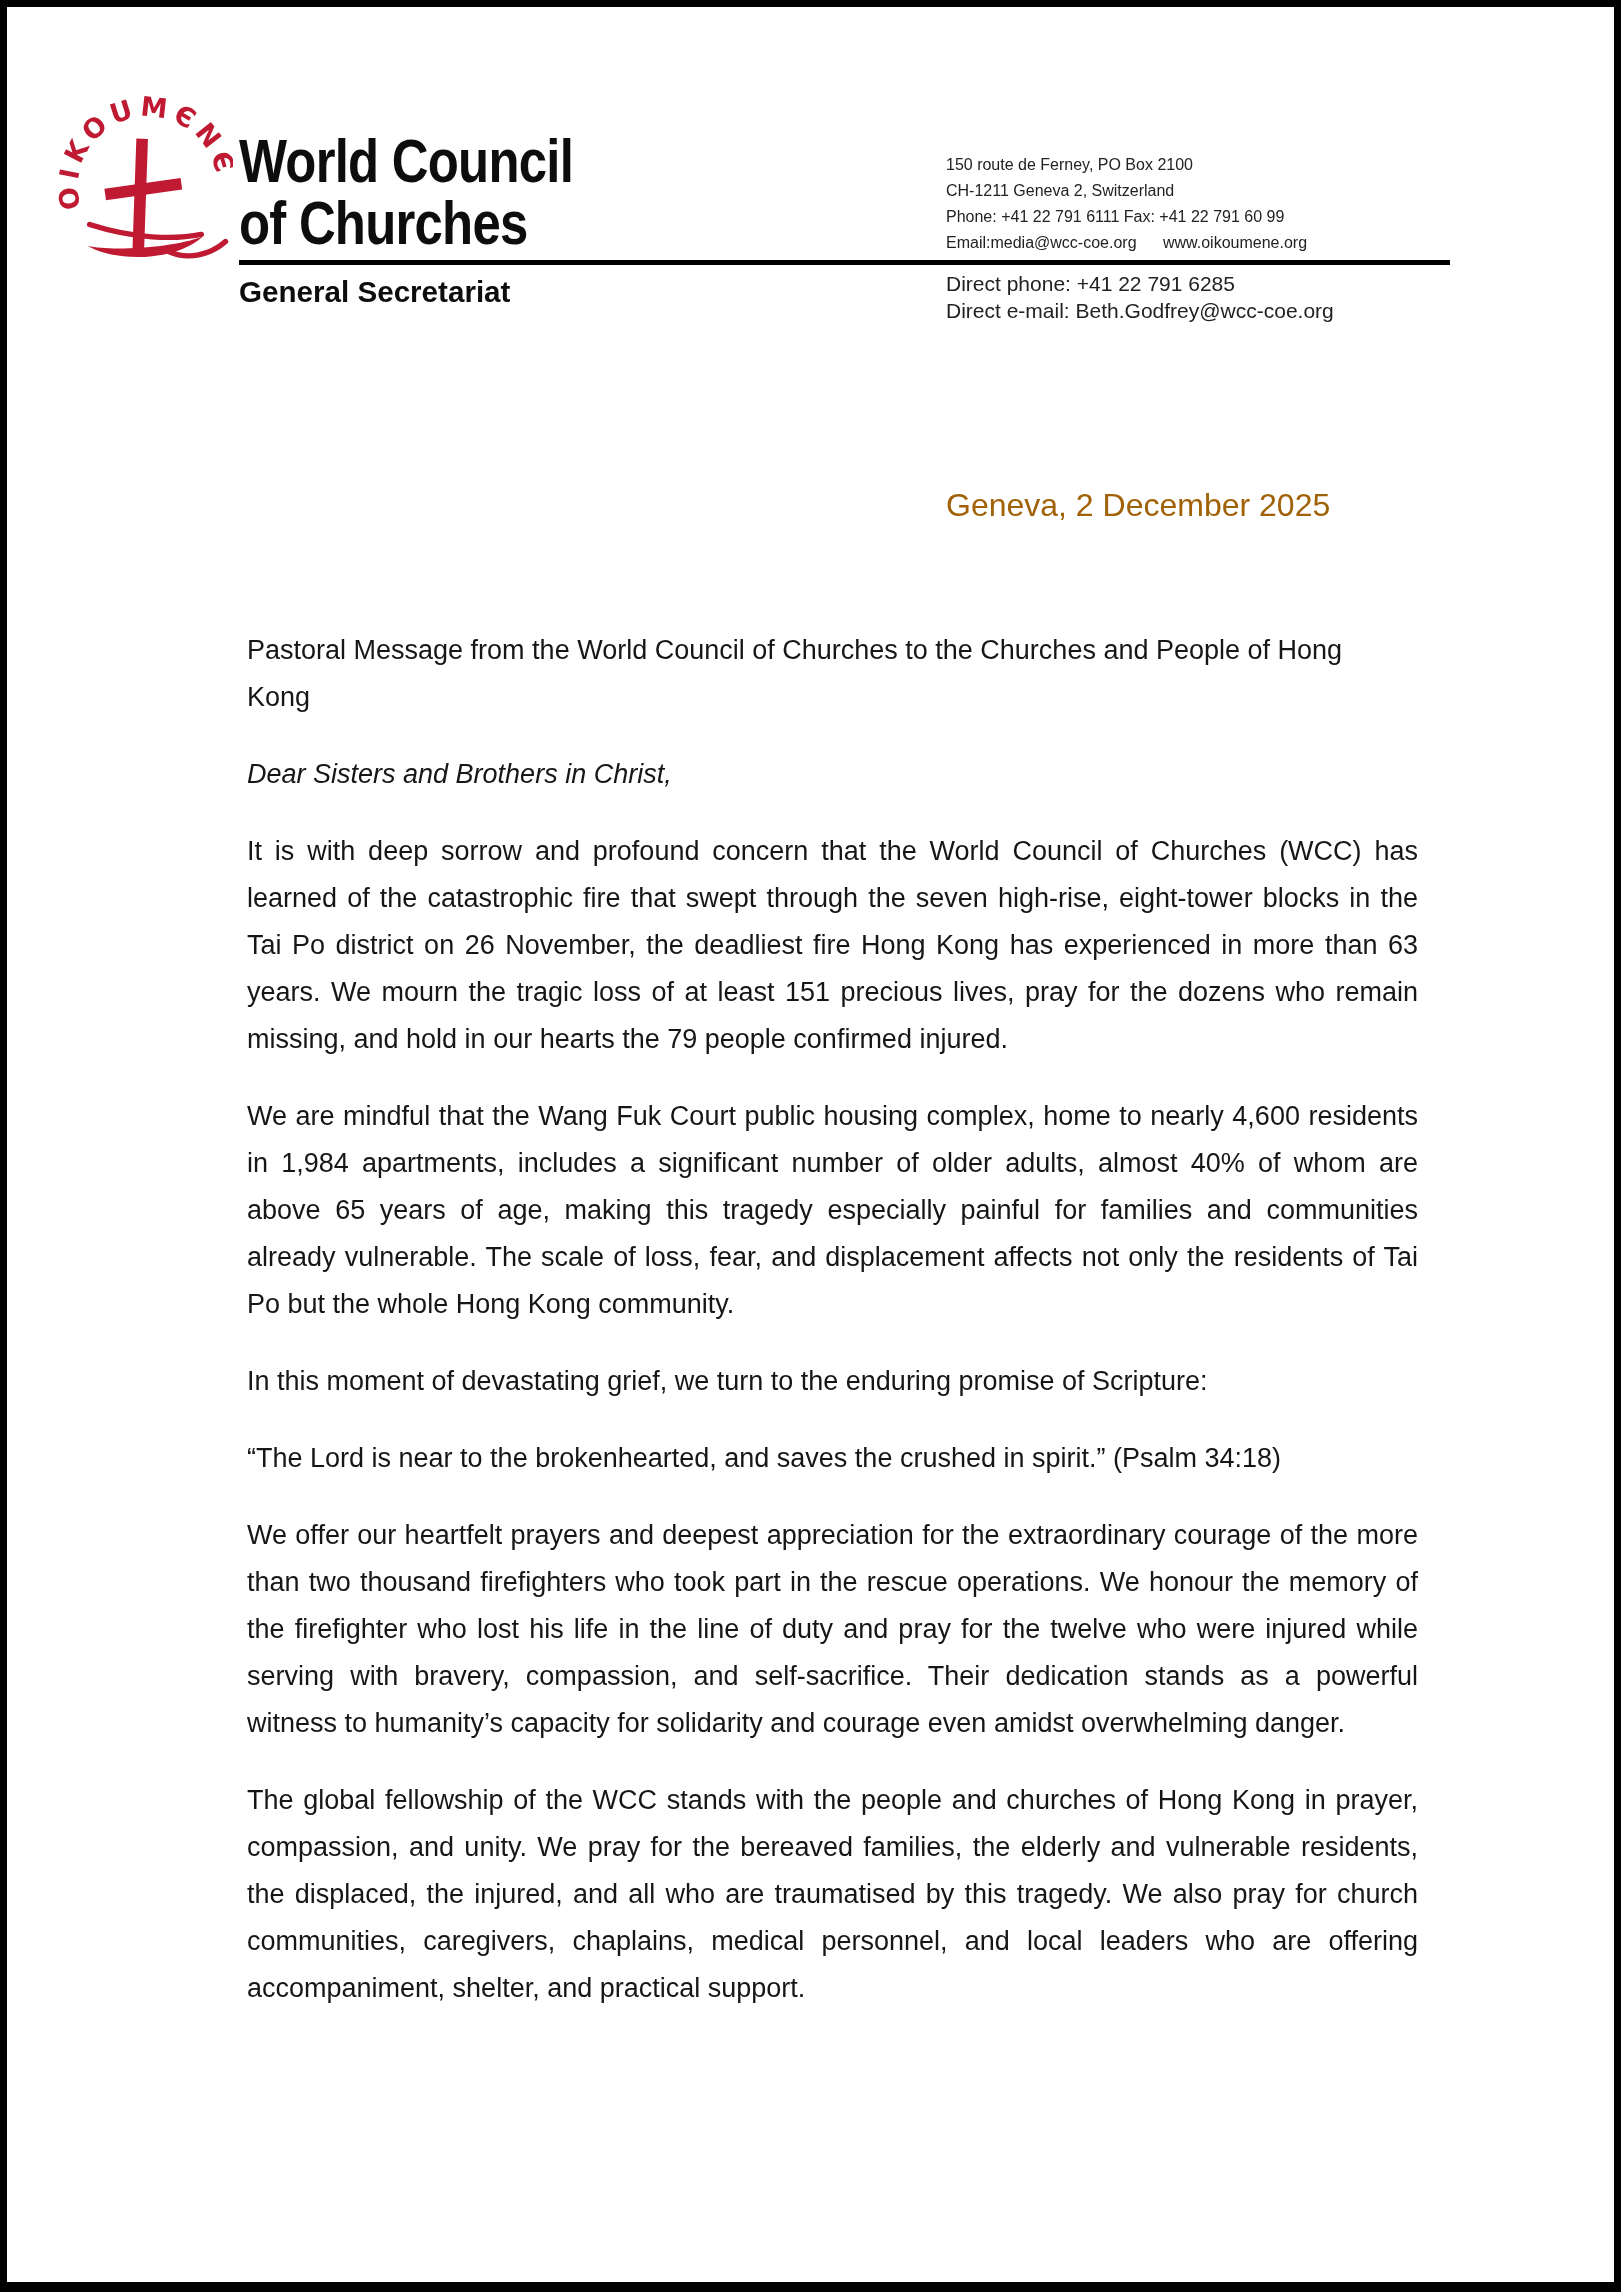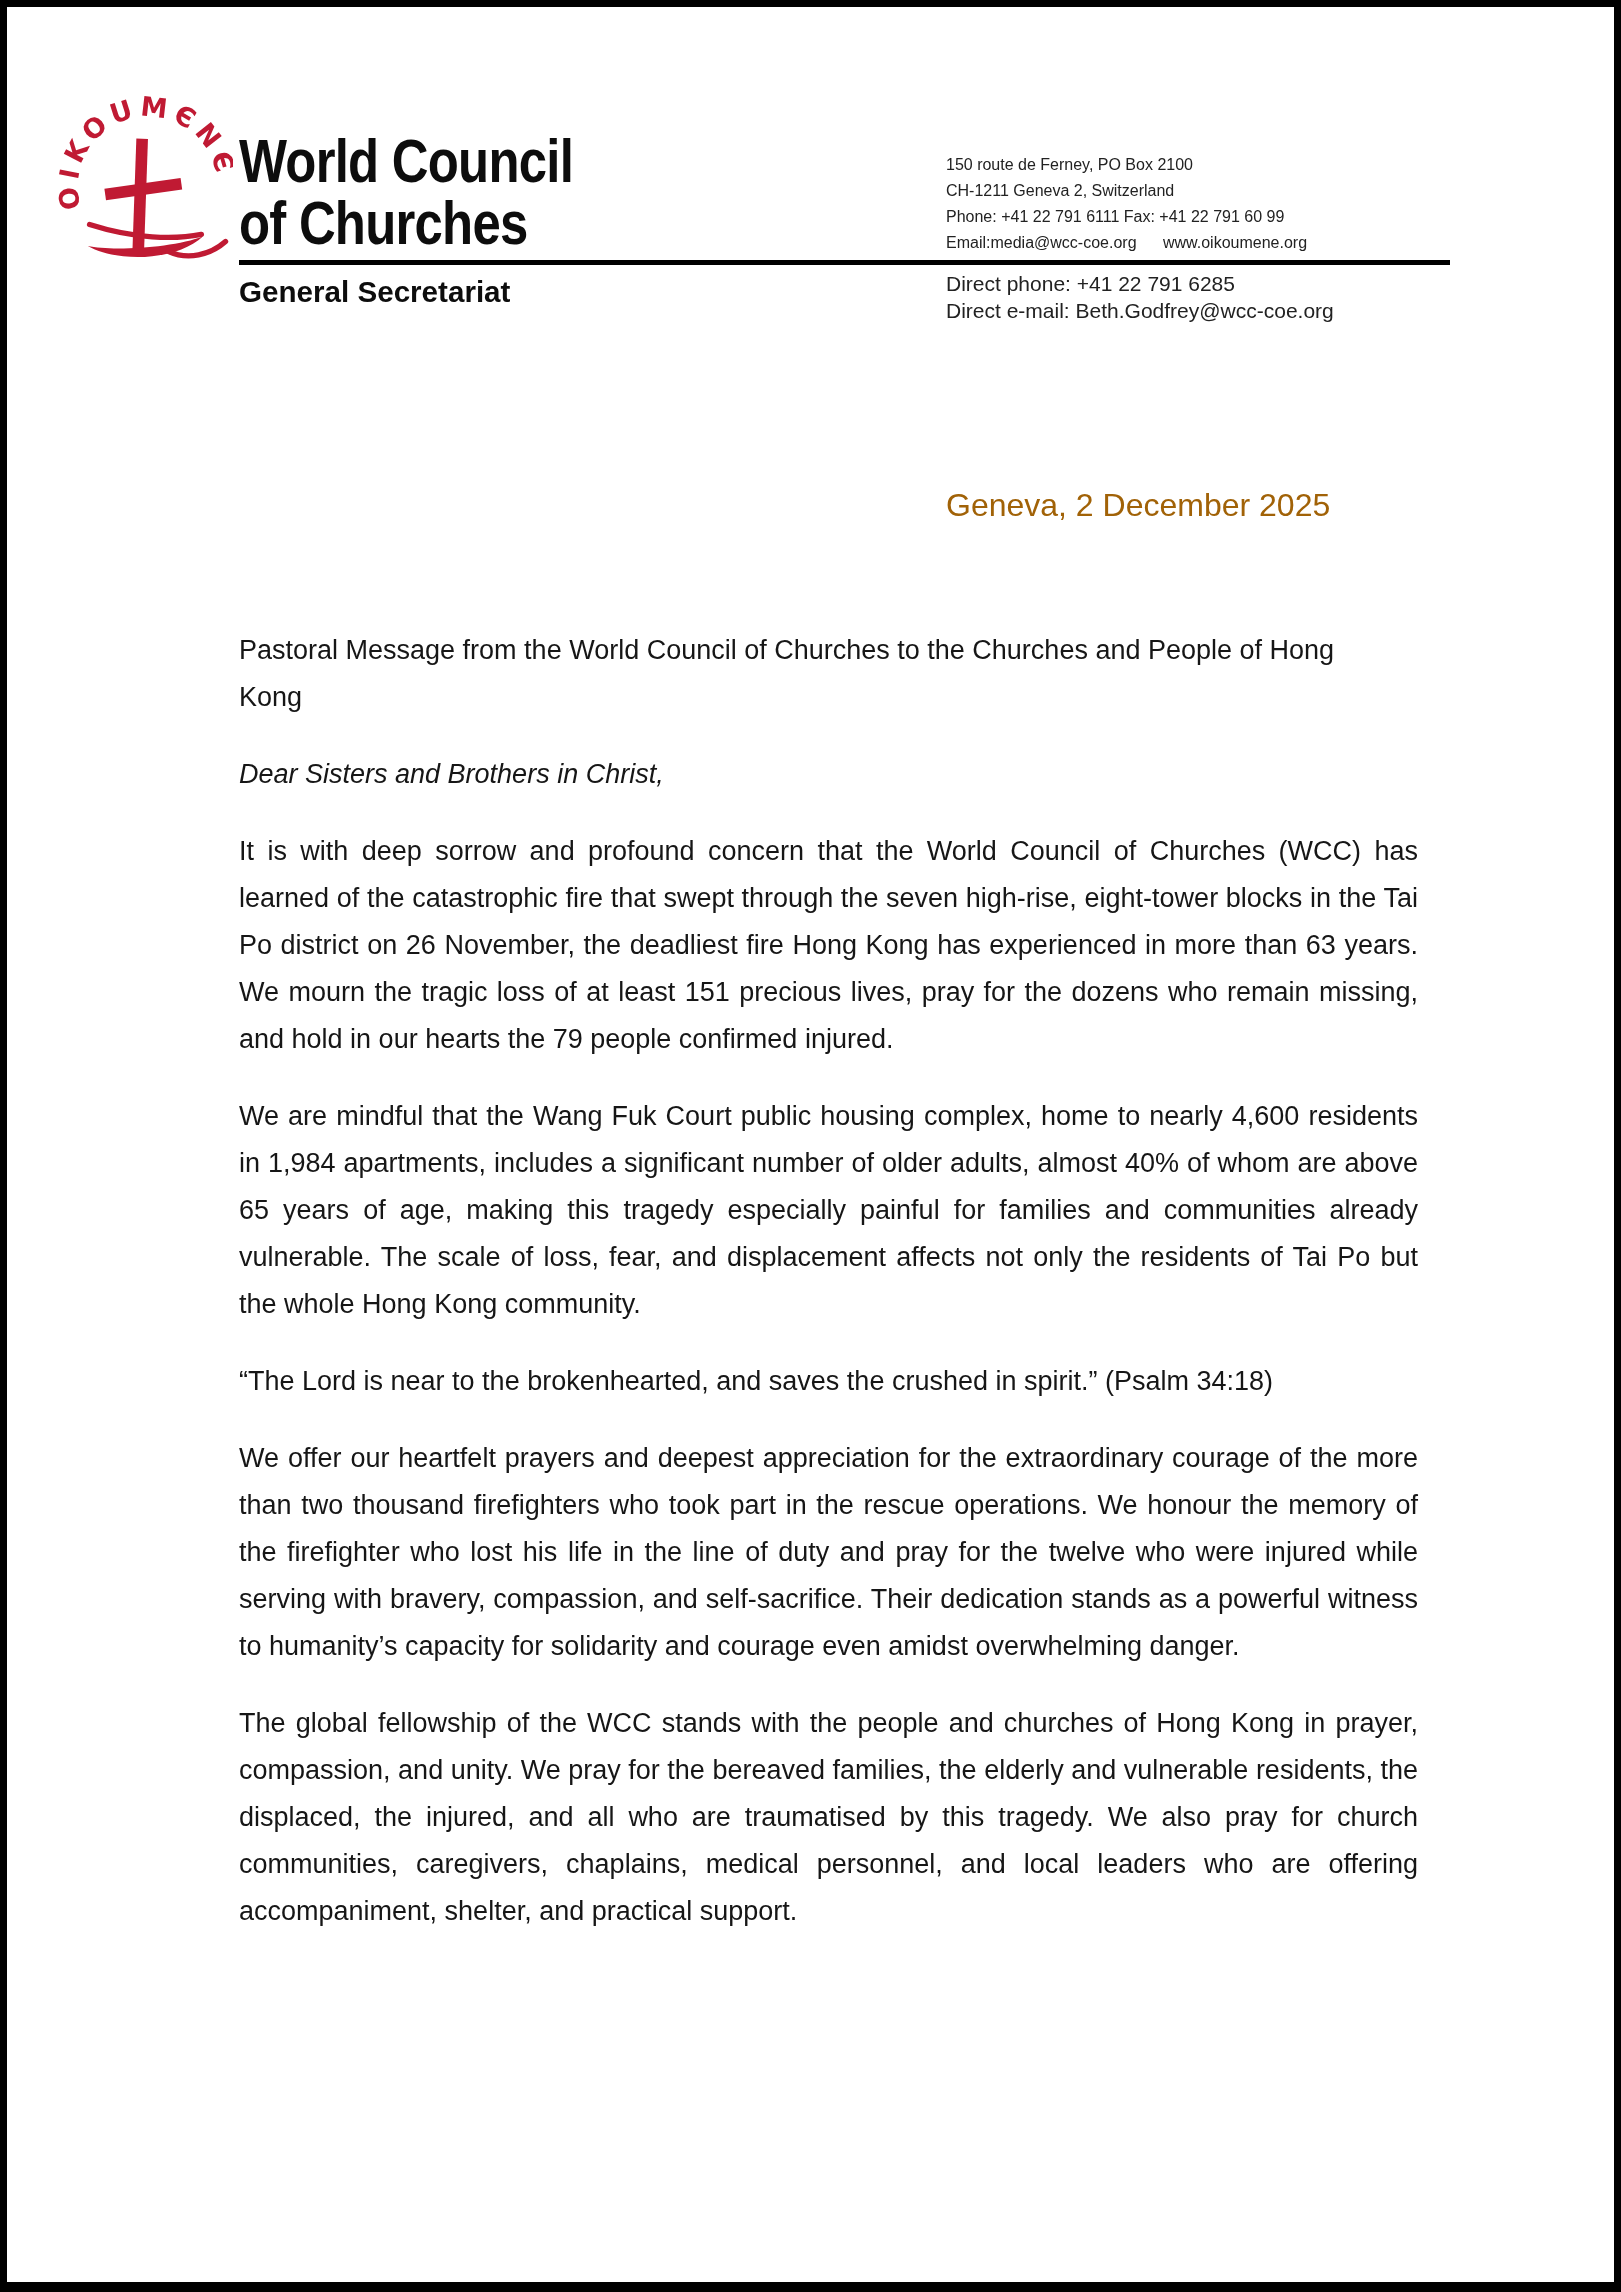--- a/index.html
+++ b/index.html
@@ -40,21 +40,21 @@
   .direct {
     left:939px; top:263px;
     font-size:21px; line-height:27px; color:#222;
     white-space:nowrap;
   }
 
   
   .dateline { left:939px; top:479px; font-size:32px; line-height:38px; color:#a16207; white-space:nowrap; }
   .content { left:232px; top:620px; width:1179px; }
   .content p {
-    margin:0 0 30px 0;
+    margin:0 0 30px 8px;
     font-size:27px; line-height:47px;
     text-align:justify;
     color:#161616;
   }
   .content p.subject { text-align:left; max-width:1137px; }
   .content p.salutation { text-align:left;font-style:italic; }
   .content p.quote { text-align:left; }
 </style>
 </head>
 <body>
@@ -103,19 +103,20 @@
     <div>Direct e-mail: Beth.Godfrey@wcc-coe.org</div>
   </div>
 
   <div class="abs dateline">Geneva, 2 December 2025</div>
 
   <div class="abs content">
     <p class="subject">Pastoral Message from the World Council of Churches to the Churches and People of Hong Kong</p>
     <p class="salutation">Dear Sisters and Brothers in Christ,</p>
     <p>It is with deep sorrow and profound concern that the World Council of Churches (WCC) has learned of the catastrophic fire that swept through the seven high-rise, eight-tower blocks in the Tai Po district on 26 November, the deadliest fire Hong Kong has experienced in more than 63 years. We mourn the tragic loss of at least 151 precious lives, pray for the dozens who remain missing, and hold in our hearts the 79 people confirmed injured.</p>
     <p>We are mindful that the Wang Fuk Court public housing complex, home to nearly 4,600 residents in 1,984 apartments, includes a significant number of older adults, almost 40% of whom are above 65 years of age, making this tragedy especially painful for families and communities already vulnerable. The scale of loss, fear, and displacement affects not only the residents of Tai Po but the whole Hong Kong community.</p>
+    <p class="quote">In this moment of devastating grief, we turn to the enduring promise of Scripture:</p>
     <p class="quote">“The Lord is near to the brokenhearted, and saves the crushed in spirit.” (Psalm 34:18)</p>
     <p>We offer our heartfelt prayers and deepest appreciation for the extraordinary courage of the more than two thousand firefighters who took part in the rescue operations. We honour the memory of the firefighter who lost his life in the line of duty and pray for the twelve who were injured while serving with bravery, compassion, and self-sacrifice. Their dedication stands as a powerful witness to humanity’s capacity for solidarity and courage even amidst overwhelming danger.</p>
     <p>The global fellowship of the WCC stands with the people and churches of Hong Kong in prayer, compassion, and unity. We pray for the bereaved families, the elderly and vulnerable residents, the displaced, the injured, and all who are traumatised by this tragedy. We also pray for church communities, caregivers, chaplains, medical personnel, and local leaders who are offering accompaniment, shelter, and practical support.</p>
   </div>
 
 </div>
 
 
 </body></html>

